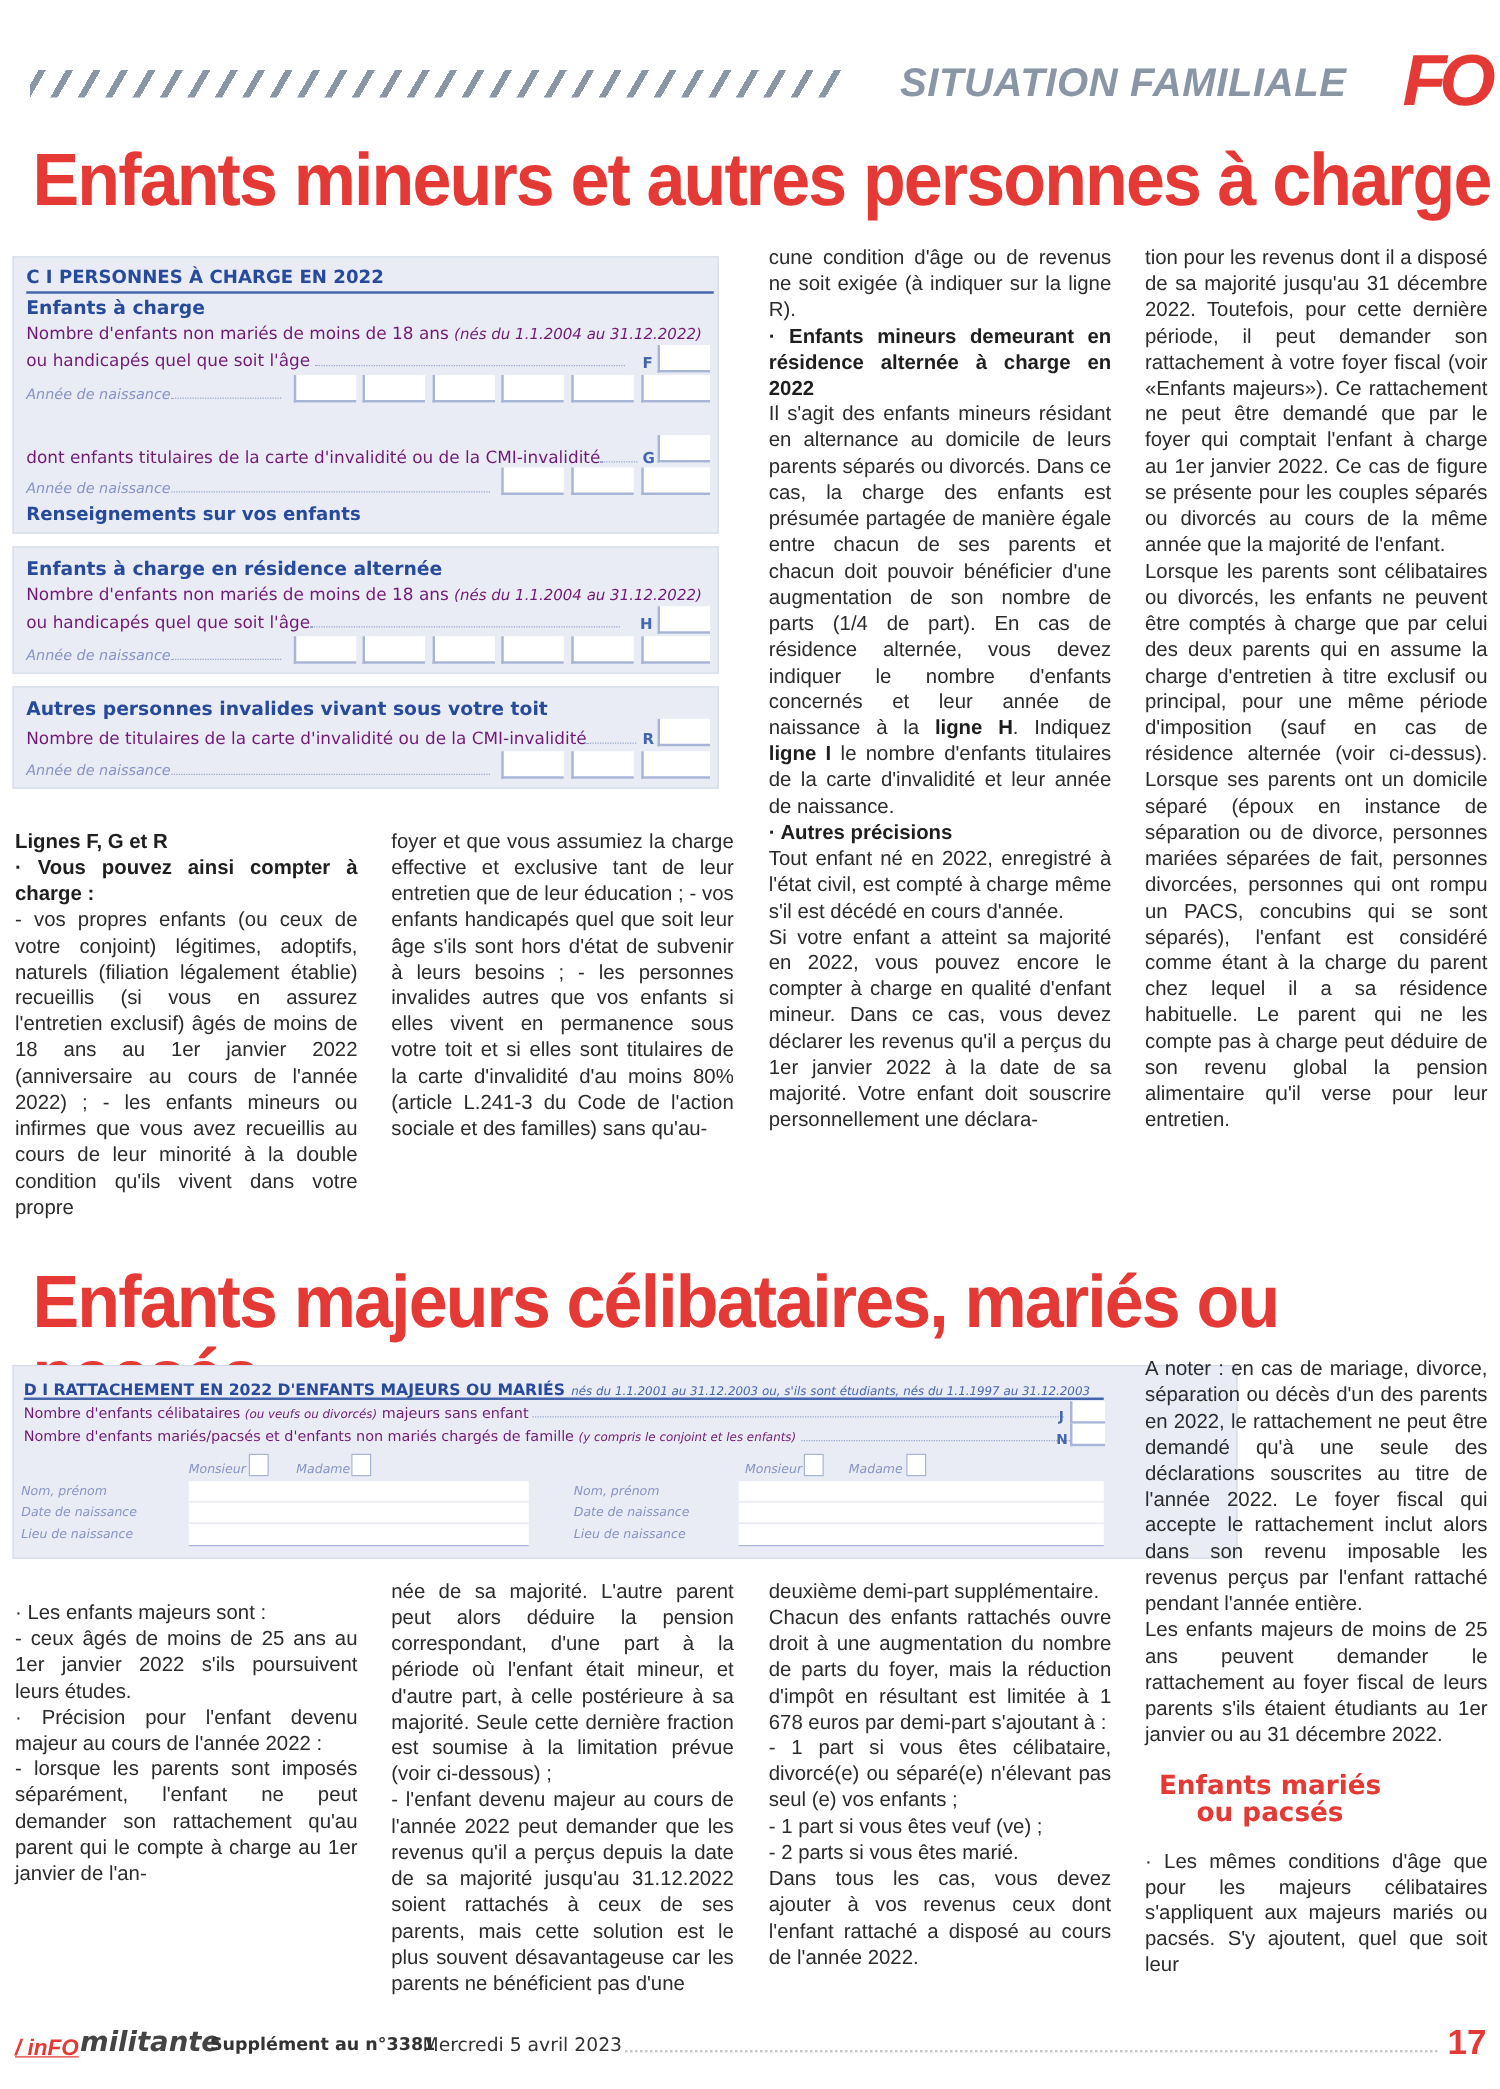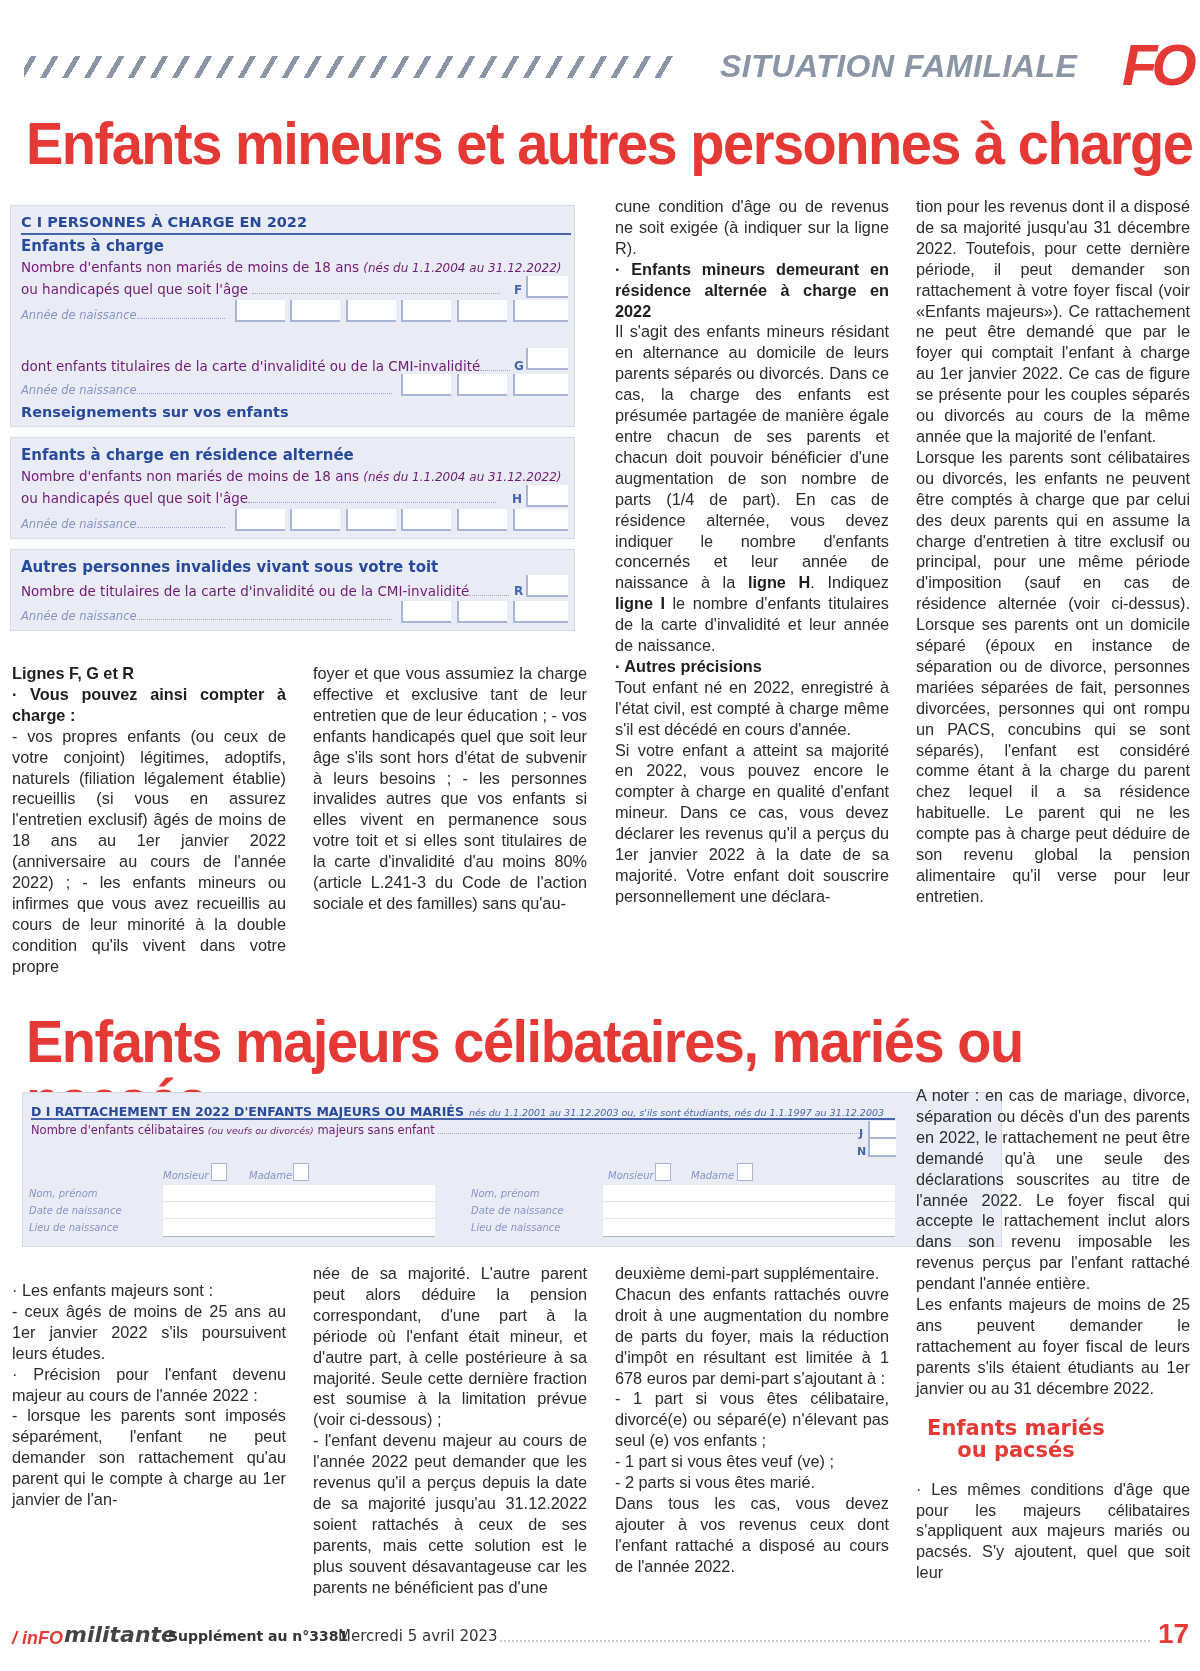--- a/index.html
+++ b/index.html
@@ -33,21 +33,21 @@
   .head-rule { position: absolute; height: 2px; background: #4565ad; }
 
   
   .col { position: absolute; font-family: "Liberation Sans", sans-serif; font-size: 16.3px; line-height: 20.9px;
     color: #2b2b2b; text-align: justify; hyphens: manual; }
   .col p { margin: 0; }
   .col b { font-weight: bold; color: #1e1e1e; }
   .sub-title { font-family: "DejaVu Sans", sans-serif; font-weight: bold; color: #e53935; font-size: 21px; line-height: 22px; }
 
   .footer { position: absolute; left: 0; top: 1618px; width: 1200px; height: 50px; }
-  .footer-logo { position: absolute; left: 12px; top: 10px; font-weight: bold; font-style: italic; color: #e53935; font-size: 18px; }
+  .footer-logo { position: absolute; left: 12px; top: 10px; font-weight: bold; font-style: italic; color: #e53935; font-size: 18px; text-decoration: underline; }
   .footer-mil { position: absolute; left: 64px; top: 4px; font-family: "DejaVu Sans", sans-serif; font-weight: bold; font-style: italic; color: #444; font-size: 22px; }
   .footer-sup { position: absolute; left: 168px; top: 10px; font-family: "DejaVu Sans", sans-serif; font-weight: bold; font-size: 14px; color: #333; }
   .footer-date { position: absolute; left: 338px; top: 9px; font-family: "DejaVu Sans", sans-serif; font-size: 15px; color: #333; }
   .footer-dots { position: absolute; left: 500px; top: 22px; width: 650px; border-bottom: 2px dotted #c9c9c9; }
   .footer-page { position: absolute; left: 1158px; top: 0px; font-weight: bold; font-size: 28px; color: #e53935; }
 </style>
 </head>
 <body>
 
 <div class="header">
@@ -157,34 +157,39 @@
   <p>Si votre enfant a atteint sa majorité en 2022, vous pouvez encore le compter à charge en qualité d'enfant mineur. Dans ce cas, vous devez déclarer les revenus qu'il a perçus du 1er janvier 2022 à la date de sa majorité. Votre enfant doit souscrire personnellement une déclara-</p>
 </div>
 <div class="col" style="left:916px;top:196px;width:274px;">
   <p>tion pour les revenus dont il a disposé de sa majorité jusqu'au 31 décembre 2022. Toutefois, pour cette dernière période, il peut demander son rattachement à votre foyer fiscal (voir «Enfants majeurs»). Ce rattachement ne peut être demandé que par le foyer qui comptait l'enfant à charge au 1er janvier 2022. Ce cas de figure se présente pour les couples séparés ou divorcés au cours de la même année que la majorité de l'enfant.</p>
   <p>Lorsque les parents sont célibataires ou divorcés, les enfants ne peuvent être comptés à charge que par celui des deux parents qui en assume la charge d'entretien à titre exclusif ou principal, pour une même période d'imposition (sauf en cas de résidence alternée (voir ci-dessus). Lorsque ses parents ont un domicile séparé (époux en instance de séparation ou de divorce, personnes mariées séparées de fait, personnes divorcées, personnes qui ont rompu un PACS, concubins qui se sont séparés), l'enfant est considéré comme étant à la charge du parent chez lequel il a sa résidence habituelle. Le parent qui ne les compte pas à charge peut déduire de son revenu global la pension alimentaire qu'il verse pour leur entretien.</p>
 </div>
 
 <h1 class="big-title title2">Enfants majeurs célibataires, mariés ou pacsés</h1>
 
 <div class="form">
-  <div class="fbox" style="left:22px;top:1092px;width:980px;height:155px;text-align:center;">
+  <div class="fbox" style="left:10px;top:1092px;width:980px;height:155px;text-align:center;">
     <div style="position:absolute;left:8px;top:8px;white-space:nowrap;">
       <span class="head" style="font-size:12.5px;">D I RATTACHEMENT EN 2022 D'ENFANTS MAJEURS OU MARIÉS</span>
       <span class="it" style="font-size:9.5px;color:#4565ad;">nés du 1.1.2001 au 31.12.2003 ou, s'ils sont étudiants, nés du 1.1.1997 au 31.12.2003</span>
     </div>
     <div class="head-rule" style="left:8px;top:25px;width:864px;"></div>
     <div class="line" style="position:absolute;left:8px;top:30px;font-size:11.5px;">
       <span>Nombre d'enfants célibataires</span>
       <span class="it" style="font-size:9.5px;">(ou veufs ou divorcés)</span>
       <span>majeurs sans enfant</span>
       <span class="dots" style="width:425px;"></span>
     </div>
     <div class="code" style="left:836px;top:34px;font-size:11px;">J</div>
     <div class="cell" style="left:845px;top:28px;width:28px;height:18px;"></div>
+    <div class="line" style="position:absolute;left:8px;top:49px;font-size:11.5px;">
+      <span>Nombre d'enfants mariés/pacsés et d'enfants non mariés chargés de famille</span>
+      <span class="it" style="font-size:9.5px;">(y compris le conjoint et les enfants)</span>
+      <span class="dots" style="width:235px;"></span>
+    </div>
     <div class="code" style="left:834px;top:52px;font-size:11px;">N</div>
     <div class="cell" style="left:845px;top:46px;width:28px;height:18px;"></div>
 
     <div class="small" style="position:absolute;left:140px;top:77px;font-size:10px;">Monsieur</div>
     <div class="cell" style="left:188px;top:70px;width:16px;height:18px;border:1px solid #a9b5d6;"></div>
     <div class="small" style="position:absolute;left:226px;top:77px;font-size:10px;">Madame</div>
     <div class="cell" style="left:270px;top:70px;width:16px;height:18px;border:1px solid #a9b5d6;"></div>
     <div class="small" style="position:absolute;left:6px;top:95px;font-size:10px;">Nom, prénom</div>
     <div class="small" style="position:absolute;left:6px;top:112px;font-size:10px;">Date de naissance</div>
     <div class="small" style="position:absolute;left:6px;top:129px;font-size:10px;">Lieu de naissance</div>

